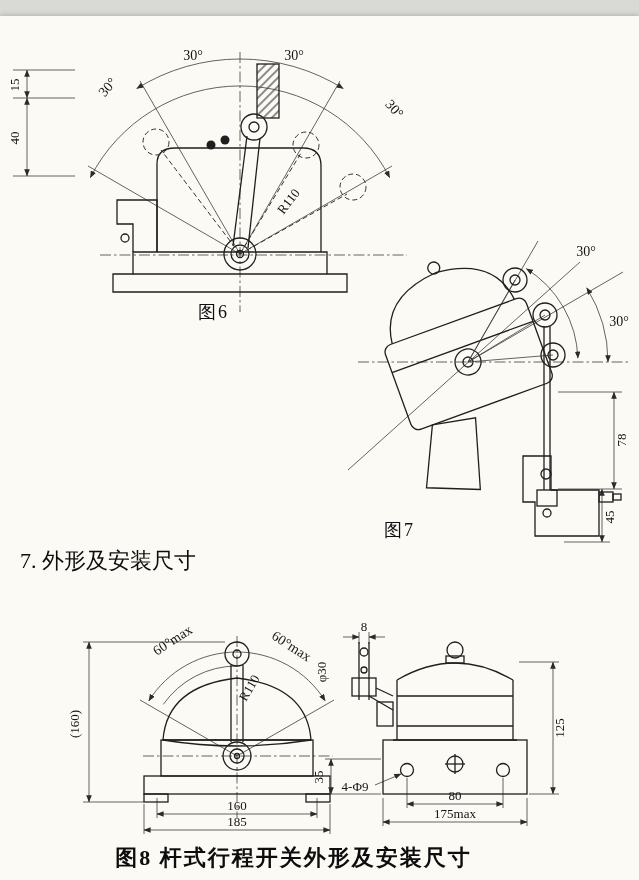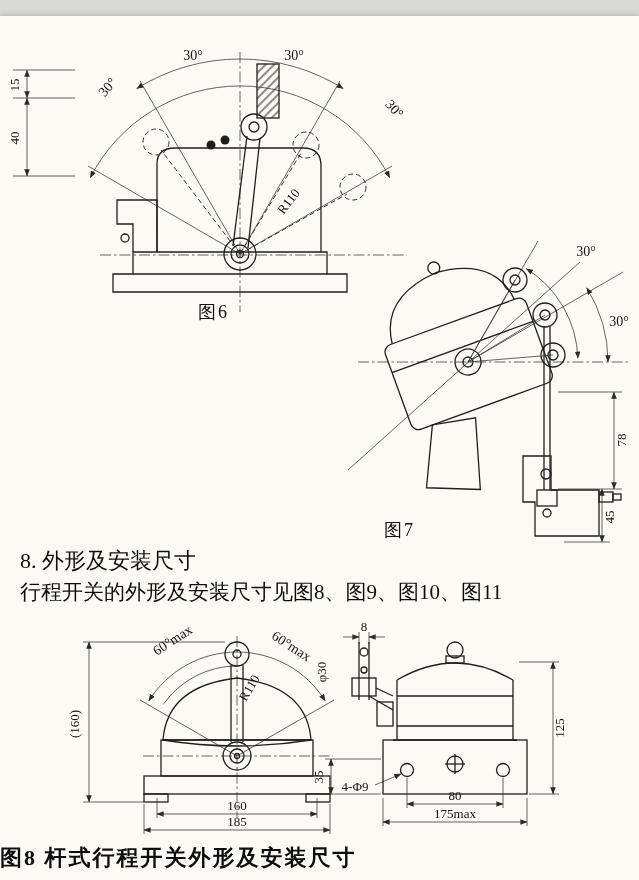--- a/index.html
+++ b/index.html
@@ -7,21 +7,21 @@
   .page{position:relative;width:639px;height:880px;background:#fbfaf5;overflow:hidden;margin:16px auto;box-shadow:0 0 6px rgba(0,0,0,.25)}
   svg.fig{position:absolute}
   .s6{left:5px;top:8px}
   .s7{left:318px;top:218px}
   .s8{left:25px;top:606px}
   .fig-caption{position:absolute;font-size:18px;color:#101010;letter-spacing:2px}
   .cap6{left:198px;top:284px}
   .cap7{left:384px;top:502px}
   .heading{position:absolute;left:20px;top:530px;font-size:22px;color:#0d0d0d}
   .bodytext{position:absolute;left:20px;top:562px;font-size:21px;color:#0d0d0d}
-  .caption8{position:absolute;left:0;top:827px;width:587px;font-size:22px;font-weight:bold;color:#0d0d0d;letter-spacing:2px}
+  .caption8{position:absolute;left:0;top:827px;width:587px;text-align:center;font-size:22px;font-weight:bold;color:#0d0d0d;letter-spacing:2px}
   .thin{stroke:#3c3c3c;stroke-width:.8;fill:none}
   .main{stroke:#1f1f1f;stroke-width:1.3;fill:none}
   .dash{stroke:#333;stroke-width:1;fill:none;stroke-dasharray:5 3}
   .cl{stroke-dasharray:11 3 2.5 3;stroke-width:.8}
   .dtx{font-family:"Liberation Serif",serif;font-size:13px;fill:#141414;text-anchor:middle;stroke:none}
   .atx{font-family:"Liberation Serif",serif;font-size:14px;fill:#141414;text-anchor:middle;stroke:none}
   .dot{fill:#1f1f1f;stroke:none}
 </style>
 </head>
 <body>
@@ -135,22 +135,21 @@
       <rect x="295" y="260" width="8" height="6"></rect>
     </g>
 
     <text class="atx" x="268" y="22">30°</text>
     <text class="atx" x="301" y="92">30°</text>
     <text class="dtx" transform="translate(308,206) rotate(-90)">78</text>
     <text class="dtx" transform="translate(296,283) rotate(-90)">45</text>
   </svg>
   <div class="fig-caption cap7">图7</div>
 
-  <div class="heading">8. 外形及安装尺寸</div>
-  <div class="bodytext">行程开关的外形及安装尺寸见图8、图9、图10、图11</div>
+  <div class="heading">7. 外形及安装尺寸</div>
 
   <svg class="fig s8" width="585" height="218" viewBox="0 0 585 218">
 
     <g class="thin">
       <line class="cl" x1="212" y1="14" x2="212" y2="196"></line>
       <line class="cl" x1="118" y1="134" x2="308" y2="134"></line>
       <line x1="212" y1="134" x2="115" y2="78"></line>
       <line x1="212" y1="134" x2="309" y2="78"></line>
       <path d="M123.8,78.9 A104,104 0 0 1 300.2,78.9" marker-start="url(#aE)" marker-end="url(#aE)"></path>
       <path d="M138.3,82.4 A90,90 0 0 1 212,44"></path>

